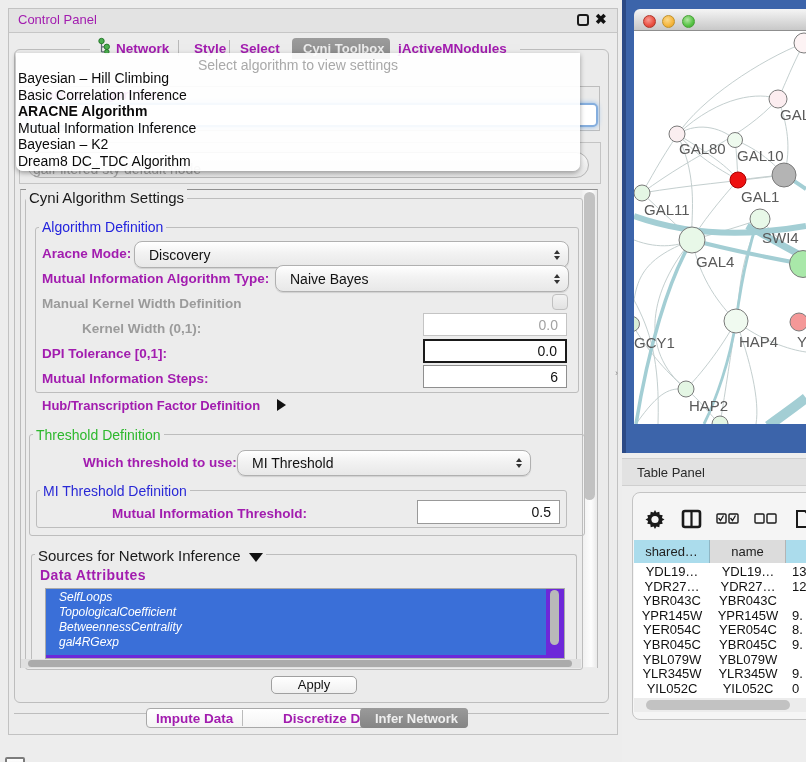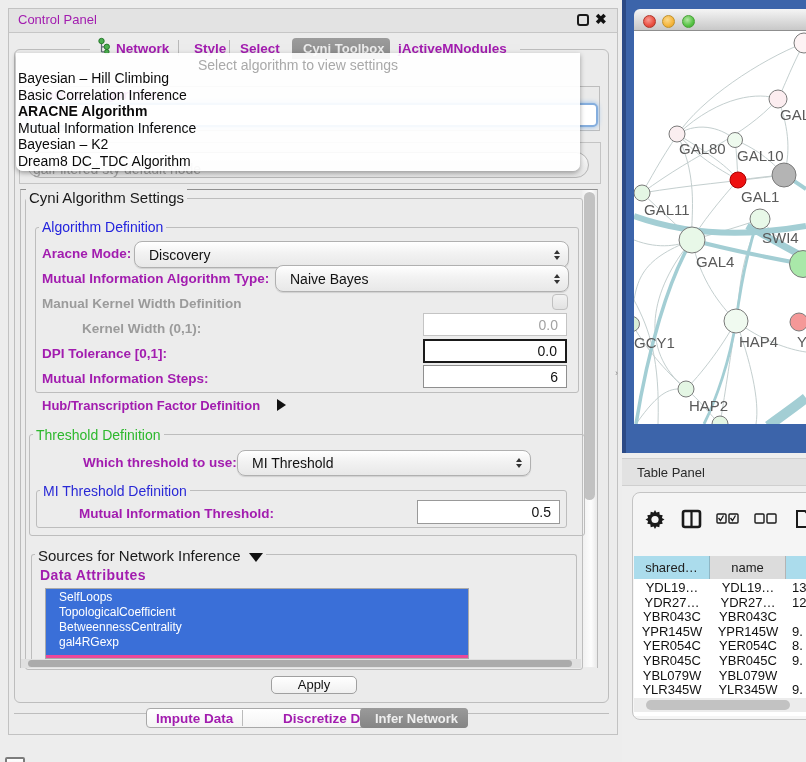--- a/index.html
+++ b/index.html
@@ -114,28 +114,28 @@
 <div class="combo" style="left:237px;top:450px;width:292px;height:24px;">
   <div class="ctext">MI Threshold</div>
   <div class="carr">
         <span class="up"></span>
         <span class="dn"></span>
       </div>
 </div>
 
 <div class="gbox" style="left:36px;top:490px;width:529px;height:36px;"></div>
 <div class="gtitle" style="left:40px;top:483px;color:#2929d6;">MI Threshold Definition</div>
-<div class="abs lbl" style="left:39px;top:506px;padding-left:40px;">Mutual Information Threshold:</div>
+<div class="abs lbl" style="left:72px;top:506px;padding-left:40px;">Mutual Information Threshold:</div>
 <div class="tfield" style="left:417px;top:500px;width:143px;height:24px;border:1px solid #999;">0.5</div>
 
 <div class="gbox" style="left:31px;top:554px;width:544px;height:112px;border-bottom:none;"></div>
 <div class="gtitle" style="left:35px;top:547px;color:#1a1a1a;font-size:15px;">Sources for Network Inference <span style="display:inline-block;width:0;height:0;border-left:7px solid transparent;border-right:7px solid transparent;border-top:9px solid #111;vertical-align:middle;margin-left:4px;"></span></div>
 <div class="abs lbl" style="left:40px;top:567px;font-size:14px;letter-spacing:0.4px;">Data Attributes</div>
 
-<div class="abs" style="left:45px;top:588px;width:424px;height:71px;background:#ec4899;border:1px solid #aaa;box-sizing:border-box;overflow:hidden;">
+<div class="abs" style="left:45px;top:588px;width:520px;height:71px;background:#6d28d9;border:1px solid #aaa;box-sizing:border-box;overflow:hidden;font-style:italic;">
   <div style="position:absolute;left:0;top:0;width:500px;height:66px;background:#3a6fd8;"></div>
   <div style="position:absolute;left:13px;top:1px;font-size:12px;color:#fff;line-height:15px;">SelfLoops<br>TopologicalCoefficient<br>BetweennessCentrality<br>gal4RGexp</div>
   <div style="position:absolute;left:504px;top:1px;width:9px;height:55px;background:#b9b9b9;border-radius:5px;"></div>
 </div>
 
 <div class="abs" style="left:21px;top:659px;width:560px;height:9px;background:#e0e0e0;"></div>
 <div class="abs" style="left:28px;top:660px;width:544px;height:7px;background:#ababab;border-radius:4px;"></div>
 
 <div class="abs" style="left:271px;top:676px;width:86px;height:18px;background:linear-gradient(#ffffff,#f0f0f0);border:1px solid #a0a0a0;border-radius:5px;box-sizing:border-box;text-align:center;font-size:13px;color:#111;line-height:16px;">Apply</div>
 
@@ -257,21 +257,21 @@
     <path d="M74.5,10 l2,2.5 3,-5" stroke-width="1.3"></path>
     <path d="M86.5,10 l2,2.5 3,-5" stroke-width="1.3"></path>
     <rect x="111" y="6" width="9" height="9" rx="1"></rect>
     <rect x="123" y="6" width="9" height="9" rx="1"></rect>
   </g>
   <g fill="none" stroke="#1a1a1a" stroke-width="2">
     <path d="M153,3 h8 l4,4 v12 h-12 z"></path>
   </g>
 </svg>
 
-<div class="abs" style="left:634px;top:540px;width:172px;height:160px;overflow:hidden;background:#fff;margin-top:16px;">
+<div class="abs" style="left:634px;top:540px;width:172px;height:160px;overflow:hidden;background:#fff;">
   <div style="position:absolute;left:0;top:0;width:76px;height:23px;background:#abdcec;border-right:1px solid #8fb6c4;box-sizing:border-box;text-align:center;font-size:13px;color:#222;line-height:23px;">shared…</div>
   <div style="position:absolute;left:76px;top:0;width:76px;height:23px;background:#dcdcdc;border-right:1px solid #b4b4b4;box-sizing:border-box;text-align:center;font-size:13px;color:#222;line-height:23px;">name</div>
   <div style="position:absolute;left:152px;top:0;width:24px;height:23px;background:#abdcec;"></div>
   <div style="position:absolute;left:0;top:25px;width:76px;text-align:center;font-size:13px;color:#111;line-height:14.6px;">
     YDL19…<br>YDR27…<br>YBR043C<br>YPR145W<br>YER054C<br>YBR045C<br>YBL079W<br>YLR345W<br>YIL052C
   </div>
   <div style="position:absolute;left:76px;top:25px;width:76px;text-align:center;font-size:13px;color:#111;line-height:14.6px;">
     YDL19…<br>YDR27…<br>YBR043C<br>YPR145W<br>YER054C<br>YBR045C<br>YBL079W<br>YLR345W<br>YIL052C
   </div>
   <div style="position:absolute;left:158px;top:25px;width:20px;font-size:13px;color:#111;line-height:14.6px;">

